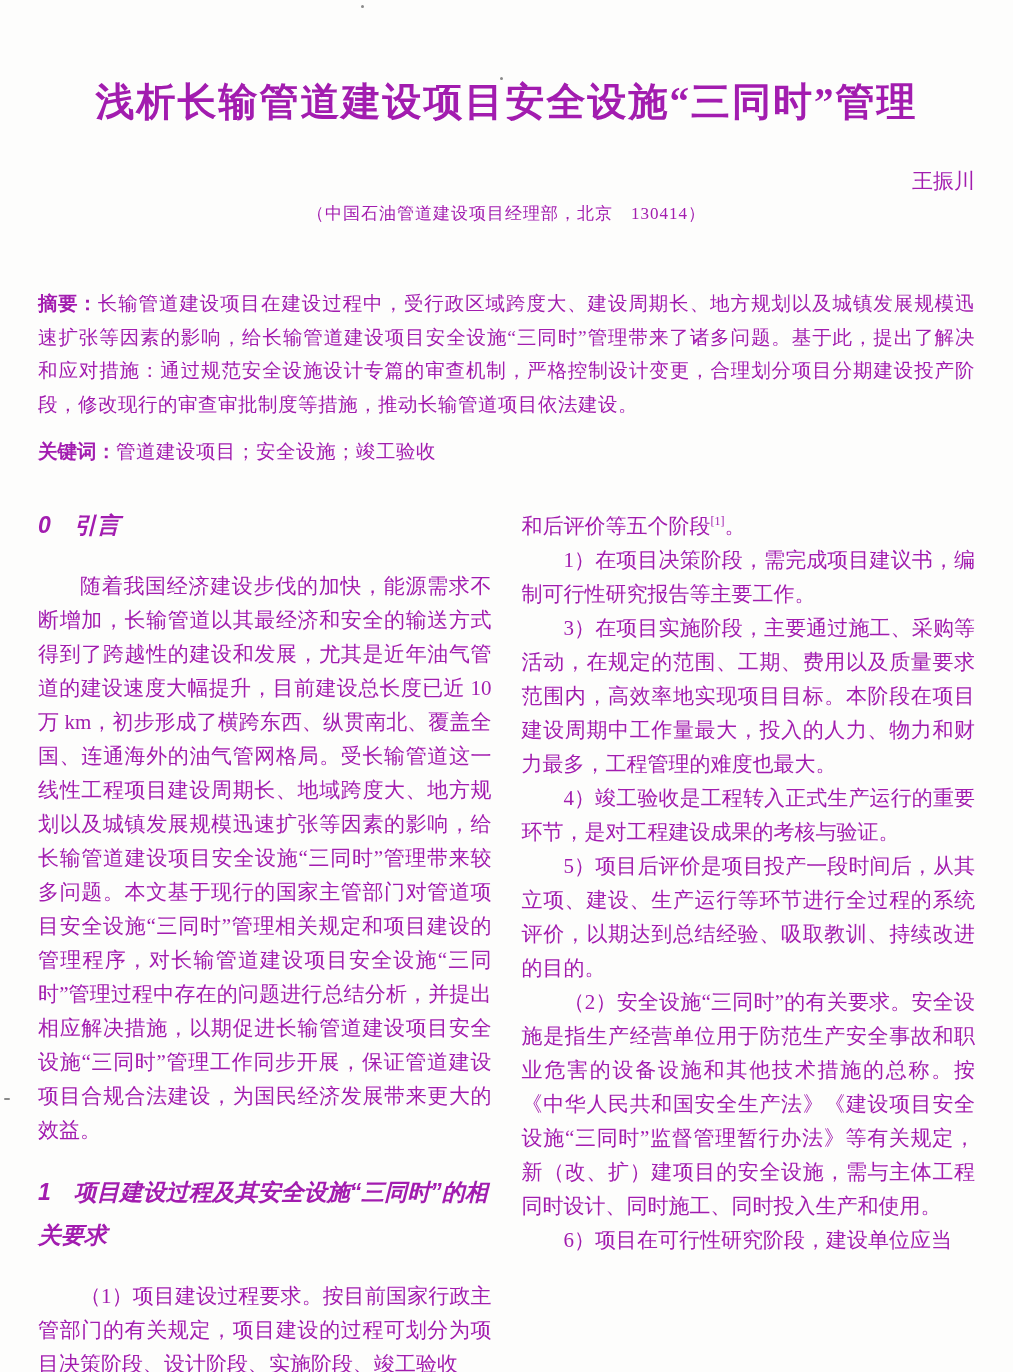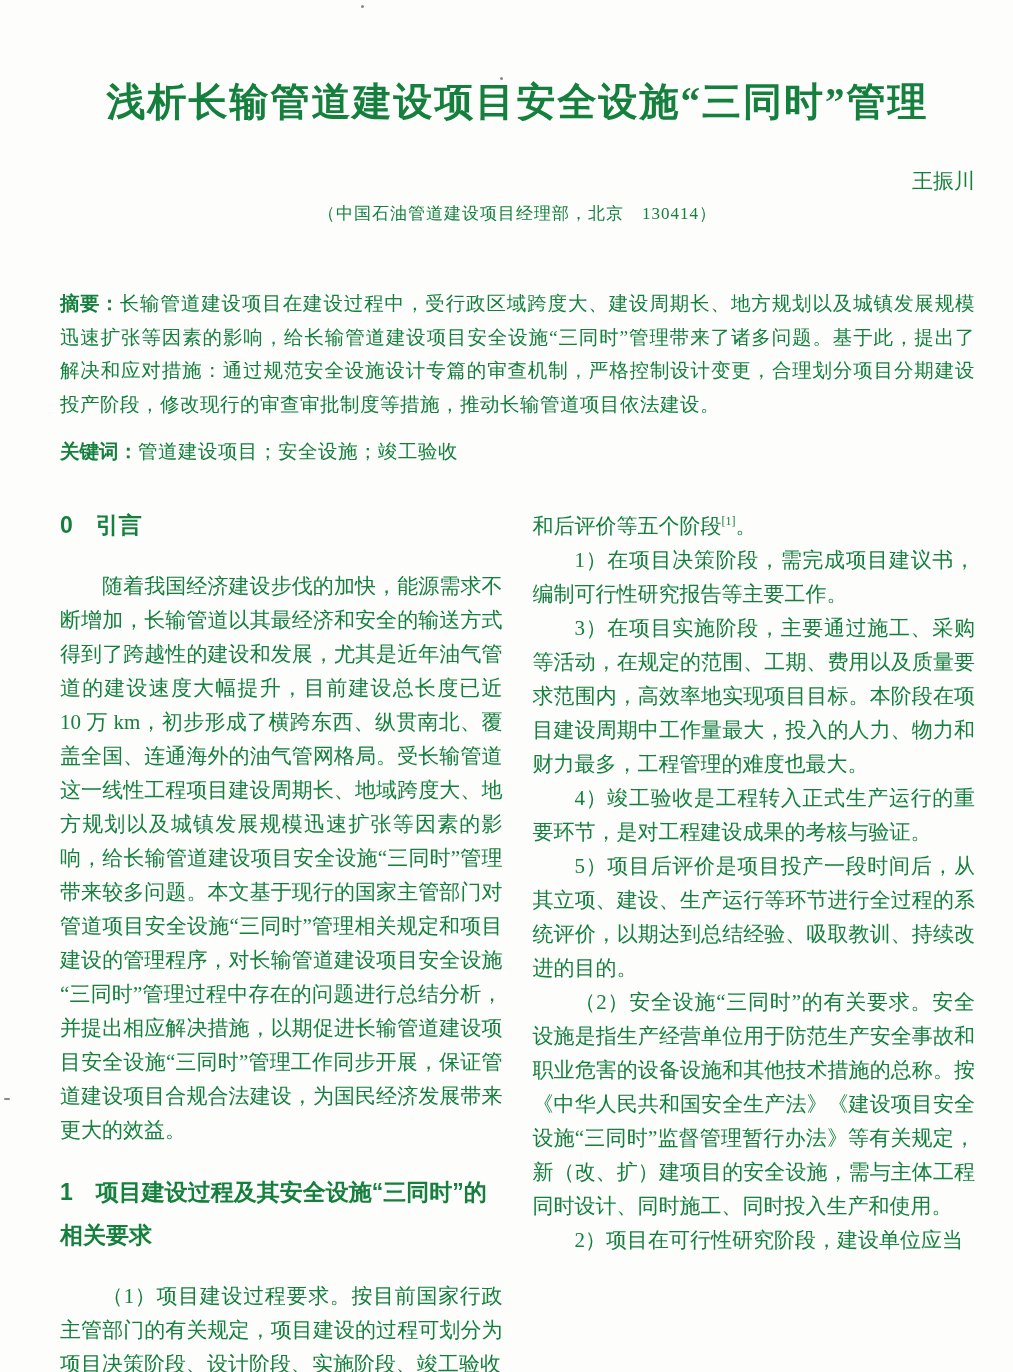--- a/index.html
+++ b/index.html
@@ -2,25 +2,25 @@
 <html lang="zh"><head>
 <meta charset="utf-8">
 <style>
   html,body{margin:0;padding:0;}
   body{background:#e8e8e8;}
   .page{
     position:relative;
     width:1013px;height:1372px;
     margin:0 auto;
     background:#fdfdfc;
-    color:#15803d;
+    color:#a21caf;
     font-family:"Liberation Serif","DejaVu Serif",serif;
     overflow:hidden;
     box-sizing:border-box;
-    padding:78px 38px 0 60px;
+    padding:78px 38px 0 38px;
   }
   .title{
     text-align:center;
     font-size:39px;
     font-weight:700;
     letter-spacing:2px;
     line-height:48px;
     margin:0;
   }
   .author{
@@ -68,20 +68,21 @@
   }
   .col p{margin:0;text-indent:2em;}
   .col p.noindent{text-indent:0;}
   h2.sec{
     font-family:"Liberation Sans","DejaVu Sans",sans-serif;
     font-weight:700;
     font-size:23px;
     line-height:32px;
     margin:0 0 28px 0;
     text-align:left;
+    font-style:italic;
   }
   h2.sec.later{
     margin:24px 0 22px 0;
     line-height:43px;
   }
   sup.ref{
     font-size:12px;
     line-height:0;
     vertical-align:super;
   }
@@ -126,18 +127,18 @@
       <p>（1）项目建设过程要求。按目前国家行政主管部门的有关规定，项目建设的过程可划分为项目决策阶段、设计阶段、实施阶段、竣工验收</p>
     </div>
 
     <div class="col">
       <p class="noindent"><span>和后评价等五个阶段</span><sup class="ref">[1]</sup><span>。</span></p>
       <p>1）在项目决策阶段，需完成项目建议书，编制可行性研究报告等主要工作。</p>
       <p>3）在项目实施阶段，主要通过施工、采购等活动，在规定的范围、工期、费用以及质量要求范围内，高效率地实现项目目标。本阶段在项目建设周期中工作量最大，投入的人力、物力和财力最多，工程管理的难度也最大。</p>
       <p>4）竣工验收是工程转入正式生产运行的重要环节，是对工程建设成果的考核与验证。</p>
       <p>5）项目后评价是项目投产一段时间后，从其立项、建设、生产运行等环节进行全过程的系统评价，以期达到总结经验、吸取教训、持续改进的目的。</p>
       <p>（2）安全设施“三同时”的有关要求。安全设施是指生产经营单位用于防范生产安全事故和职业危害的设备设施和其他技术措施的总称。按《中华人民共和国安全生产法》《建设项目安全设施“三同时”监督管理暂行办法》等有关规定，新（改、扩）建项目的安全设施，需与主体工程同时设计、同时施工、同时投入生产和使用。</p>
-      <p>2）项目在可行性研究阶段，建设单位应当</p>
+      <p>6）项目在可行性研究阶段，建设单位应当</p>
     </div>
 
   </div>
 
 </div>
 
 </body></html>

